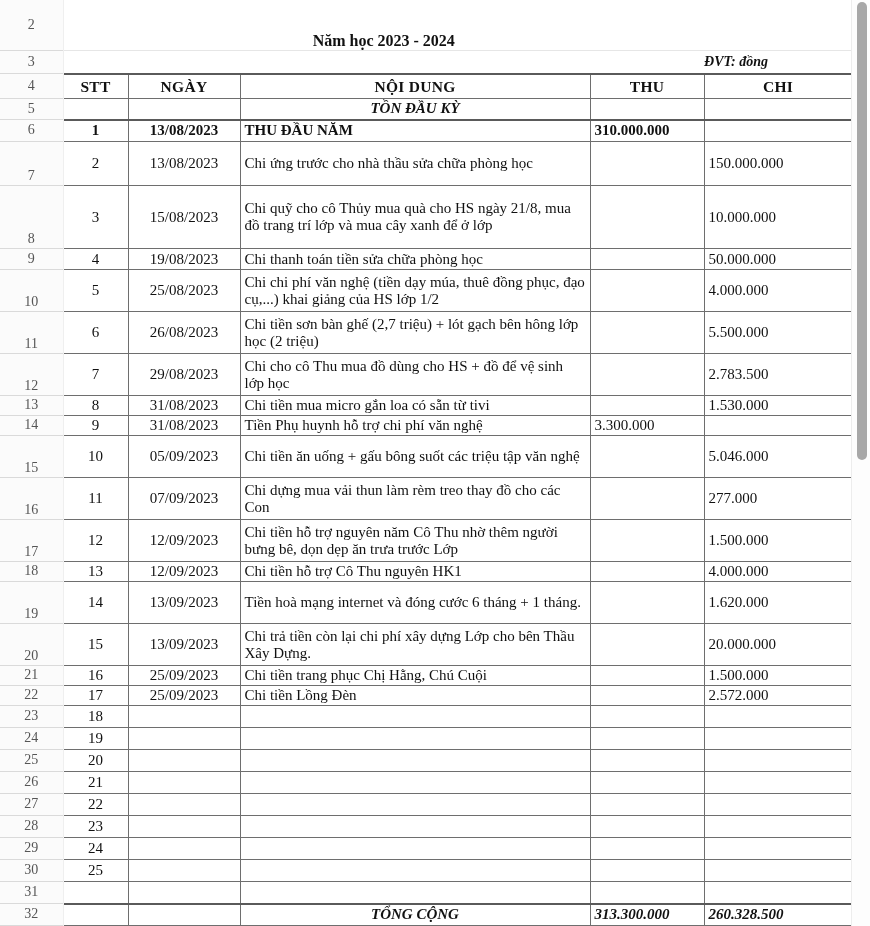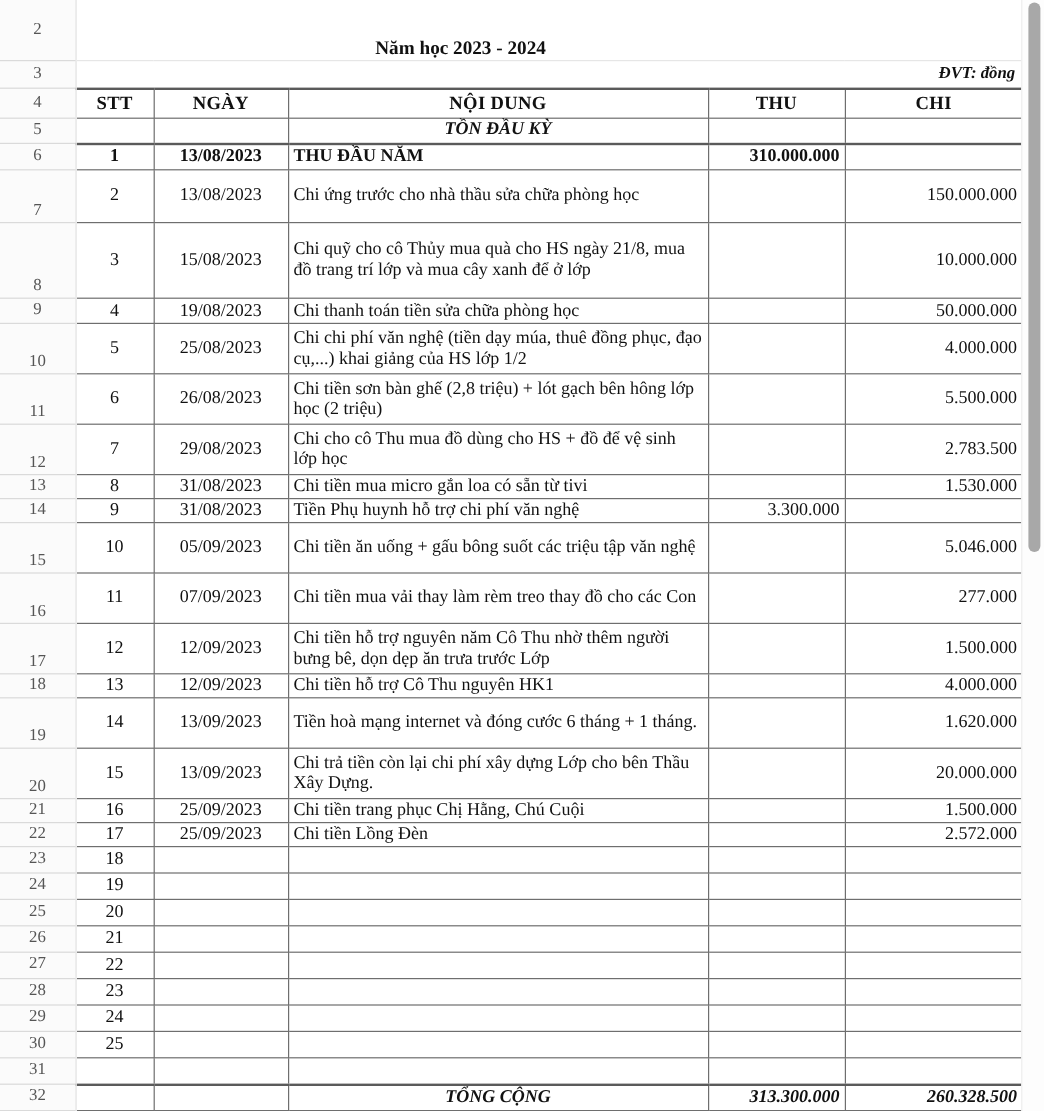--- a/index.html
+++ b/index.html
@@ -48,21 +48,21 @@
     line-height:1.12;
   }
   td.cell.thick{border-top-width:2px;border-top-color:#5a5a5a;}
   td.open{
     background:#fff;
     border:none;
     border-bottom:1px solid #e6e6e6;
   }
 
   .ctr{text-align:center;}
-  .rgt{text-align:right;padding-right:6px;}
+  .rgt{padding-right:6px;}
   .lft{text-align:left;padding-left:5px;}
   .b{font-weight:bold;}
   .bi{font-weight:bold;font-style:italic;}
   .sm{font-size:14px;}
   .hdr{font-weight:bold;font-size:15.5px;letter-spacing:.3px;}
   .title{font-weight:bold;font-size:16px;margin-top:32px;}
 
   
   #vscroll{
     position:absolute;top:0;right:0;width:18px;height:926px;
@@ -172,21 +172,21 @@
         <td class="cell ctr">25/08/2023</td>
         <td class="cell lft">Chi chi phí văn nghệ (tiền dạy múa, thuê đồng phục, đạo cụ,...)  khai giảng của HS lớp 1/2</td>
         <td class="cell rgt"></td>
         <td class="cell rgt">4.000.000</td>
       </tr>
 
       <tr style="height:42px;">
         <td class="rh">11</td>
         <td class="cell ctr">6</td>
         <td class="cell ctr">26/08/2023</td>
-        <td class="cell lft">Chi tiền sơn bàn ghế (2,8 triệu) + lót gạch bên hông lớp học (2 triệu)</td>
+        <td class="cell lft">Chi tiền sơn bàn ghế (2,7 triệu) + lót gạch bên hông lớp học (2 triệu)</td>
         <td class="cell rgt"></td>
         <td class="cell rgt">5.500.000</td>
       </tr>
 
       <tr style="height:42px;">
         <td class="rh">12</td>
         <td class="cell ctr">7</td>
         <td class="cell ctr">29/08/2023</td>
         <td class="cell lft">Chi cho cô Thu mua đồ dùng cho HS + đồ để vệ sinh lớp học</td>
         <td class="cell rgt"></td>
@@ -217,21 +217,21 @@
         <td class="cell ctr">05/09/2023</td>
         <td class="cell lft">Chi tiền ăn uống + gấu bông suốt các triệu tập văn nghệ</td>
         <td class="cell rgt"></td>
         <td class="cell rgt">5.046.000</td>
       </tr>
 
       <tr style="height:42px;">
         <td class="rh">16</td>
         <td class="cell ctr">11</td>
         <td class="cell ctr">07/09/2023</td>
-        <td class="cell lft">Chi tiền mua vải thay làm rèm treo thay đồ cho các Con</td>
+        <td class="cell lft">Chi dựng mua vải thun làm rèm treo thay đồ cho các Con</td>
         <td class="cell rgt"></td>
         <td class="cell rgt">277.000</td>
       </tr>
 
       <tr style="height:42px;">
         <td class="rh">17</td>
         <td class="cell ctr">12</td>
         <td class="cell ctr">12/09/2023</td>
         <td class="cell lft">Chi tiền hỗ trợ nguyên năm Cô Thu nhờ thêm người bưng bê, dọn dẹp ăn trưa trước Lớp</td>
         <td class="cell rgt"></td>

